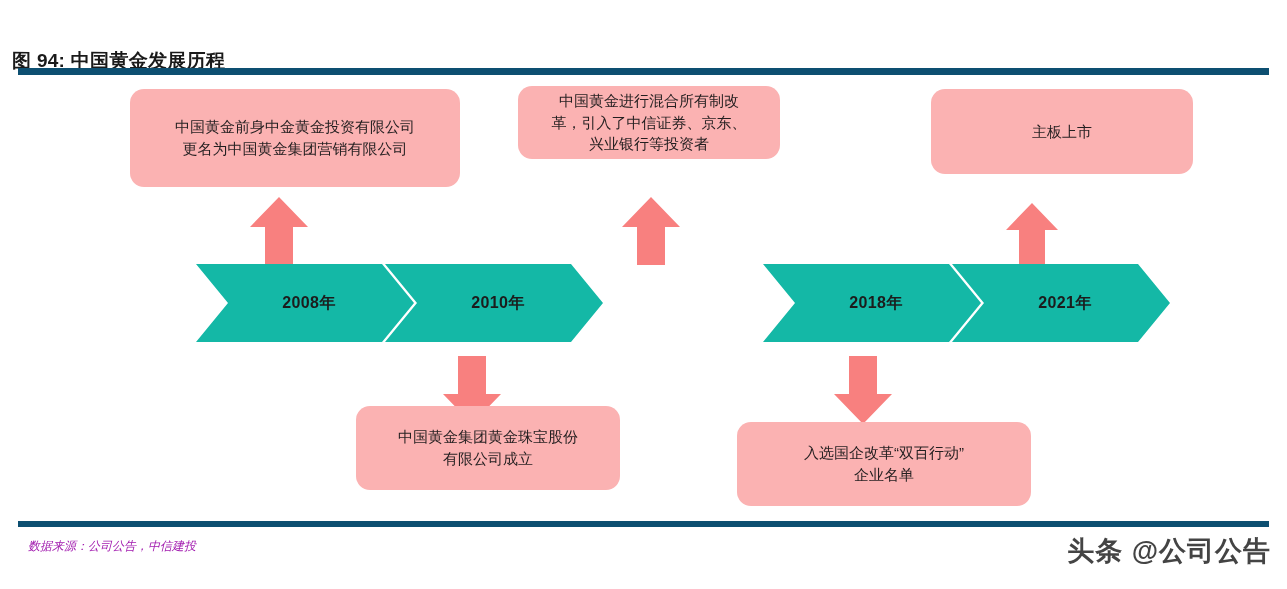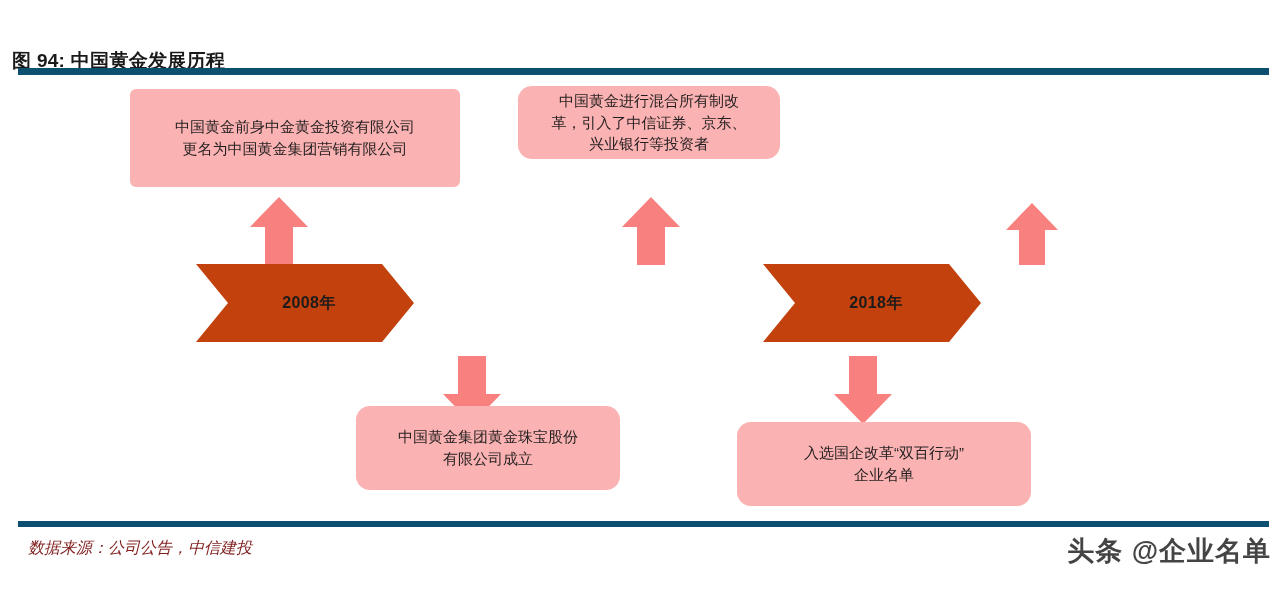--- a/index.html
+++ b/index.html
@@ -81,42 +81,42 @@
     position: absolute;
     left: 196px;
     top: 189px;
     width: 960px;
     height: 78px;
   }
   .chevron {
     position: absolute;
     top: 0;
     height: 78px;
-    background: #c2410c;
+    background: #14b8a6;
     display: flex;
     align-items: center;
     justify-content: center;
     color: #1c1c1c;
     font-size: 16px;
     font-weight: bold;
     letter-spacing: 0.4px;
     -webkit-clip-path: polygon(0 0, calc(100% - 32px) 0, 100% 50%, calc(100% - 32px) 100%, 0 100%, 32px 50%);
     clip-path: polygon(0 0, calc(100% - 32px) 0, 100% 50%, calc(100% - 32px) 100%, 0 100%, 32px 50%);
   }
   .chevron span { transform: translateX(4px); }
 
   
   #source-note {
     position: absolute;
     left: 28px;
     top: 538px;
-    font-size: 16px;
+    font-size: 12px;
     font-style: italic;
     font-family: "Liberation Serif", "DejaVu Serif", serif;
-    color: #7f1d1d;
+    color: #a21caf;
     white-space: nowrap;
   }
   #watermark {
     position: absolute;
     right: 16px;
     top: 533px;
     font-size: 27px;
     font-weight: bold;
     color: #2b2b2b;
     opacity: 0.88;
@@ -126,27 +126,28 @@
 </style>
 </head>
 <body>
 
 <div id="figure-title">图 94: 中国黄金发展历程</div>
 
 <div id="title-rule"></div>
 
 <div id="chart-area">
 
-  <div class="callout" style="left:130px; top:14px; width:330px; height:98px;border-radius:6px;">中国黄金前身中金黄金投资有限公司
+  <div class="callout" style="left:130px; top:14px; width:330px; height:98px;">中国黄金前身中金黄金投资有限公司
 更名为中国黄金集团营销有限公司</div>
 
   <div class="callout" style="left:518px; top:11px; width:262px; height:73px;">中国黄金进行混合所有制改
 革，引入了中信证券、京东、
 兴业银行等投资者</div>
 
+  <div class="callout" style="left:931px; top:14px; width:262px; height:85px;">主板上市</div>
 
   <div class="arrow" style="left:250px; top:122px;">
     <svg width="58" height="68" viewBox="0 0 58 68" aria-hidden="true">
       <polygon points="29,0 58,30 43,30 43,68 15,68 15,30 0,30" fill="#F8807F"></polygon>
     </svg>
   </div>
 
   <div class="arrow" style="left:622px; top:122px;">
     <svg width="58" height="68" viewBox="0 0 58 68" aria-hidden="true">
       <polygon points="29,0 58,30 43,30 43,68 15,68 15,30 0,30" fill="#F8807F"></polygon>
@@ -156,23 +157,29 @@
   <div class="arrow" style="left:1006px; top:128px;">
     <svg width="52" height="62" viewBox="0 0 52 62" aria-hidden="true">
       <polygon points="26,0 52,27 39,27 39,62 13,62 13,27 0,27" fill="#F8807F"></polygon>
     </svg>
   </div>
 
   <div id="timeline">
     <div class="chevron" style="left:0px;   width:218px;">
       <span>2008年</span>
     </div>
+    <div class="chevron" style="left:189px; width:218px;">
+      <span>2010年</span>
+    </div>
     <div class="chevron" style="left:567px; width:218px;">
       <span>2018年</span>
     </div>
+    <div class="chevron" style="left:756px; width:218px;">
+      <span>2021年</span>
+    </div>
   </div>
 
   <div class="arrow" style="left:443px; top:281px;">
     <svg width="58" height="68" viewBox="0 0 58 68" aria-hidden="true">
       <polygon points="29,68 0,38 15,38 15,0 43,0 43,38 58,38" fill="#F8807F"></polygon>
     </svg>
   </div>
 
   <div class="arrow" style="left:834px; top:281px;">
     <svg width="58" height="68" viewBox="0 0 58 68" aria-hidden="true">
@@ -185,13 +192,13 @@
 
   <div class="callout" style="left:737px; top:347px; width:294px; height:84px;">入选国企改革“双百行动”
 企业名单</div>
 
 </div>
 
 <div id="footer-rule"></div>
 
 <div id="source-note">数据来源：公司公告，中信建投</div>
 
-<div id="watermark">头条 @企业名单</div>
+<div id="watermark">头条 @公司公告</div>
 
 </body></html>

